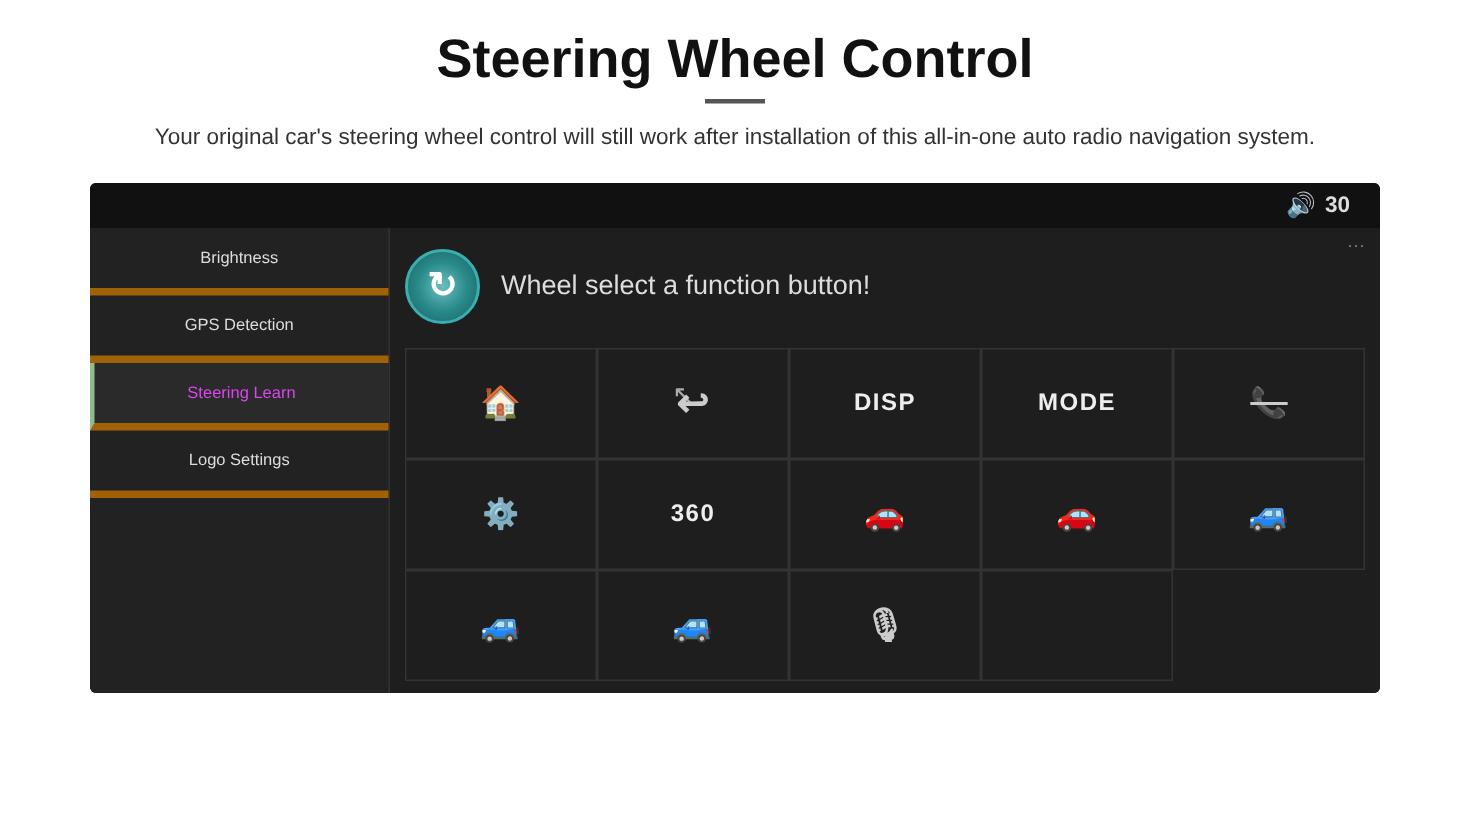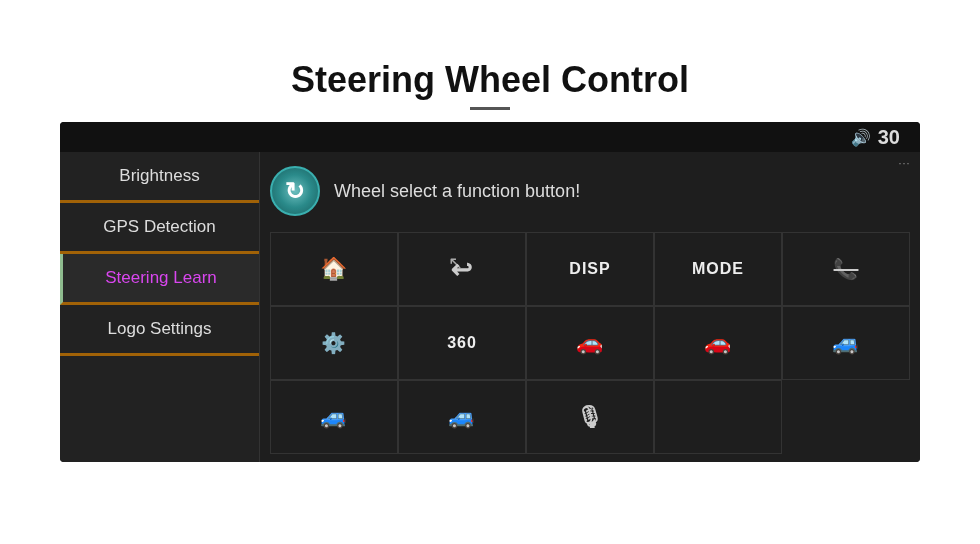--- a/index.html
+++ b/index.html
@@ -17,21 +17,20 @@
       align-items: center;
       padding: 18px 60px 0;
     }
 
     .title {
       font-size: 36px;
       font-weight: 900;
       color: #111;
       text-align: center;
       margin-bottom: 6px;
-      margin-top: 41px;
     }
 
     .title-underline {
       width: 40px;
       height: 3px;
       background: #555;
       margin: 0 auto 12px;
     }
 
     .subtitle {
@@ -65,21 +64,21 @@
       gap: 6px;
     }
 
     .volume-icon {
       color: #ddd;
       font-size: 16px;
     }
 
     .volume-num {
       color: #ddd;
-      font-size: 20px;
+      font-size: 15px;
       font-weight: bold;
     }
 
     
     .main-area {
       display: flex;
       flex: 1;
       overflow: hidden;
     }
 
@@ -88,24 +87,24 @@
       width: 200px;
       background: #222;
       display: flex;
       flex-direction: column;
       border-right: 1px solid #333;
     }
 
     .sidebar-item {
       padding: 14px 16px;
       color: #ddd;
-      font-size: 17px;
+      font-size: 11px;
       text-align: right;
       cursor: pointer;
-      border-bottom: 3px solid #a16207;
+      border-bottom: 5px solid #a16207;
       display: flex;
       align-items: center;
       justify-content: center;
     }
 
     .sidebar-item.active {
       background: #2a2a2a;
       border-left: 3px solid #8fbc8f;
       color: #d946ef;
     }
@@ -206,20 +205,21 @@
       color: #888;
       font-size: 12px;
     }
   </style>
 </head>
 <body>
 
 <div class="page-wrapper">
   <h1 class="title">Steering Wheel Control</h1>
   <div class="title-underline"></div>
+  <p class="subtitle">Your original car's steering wheel control will still work after installation of this all-in-one auto radio navigation system.</p>
 
   <div class="screen">
 
     <div class="top-bar">
       <span class="volume-icon">🔊</span>
       <span class="volume-num">30</span>
     </div>
 
     <div class="main-area">
 

